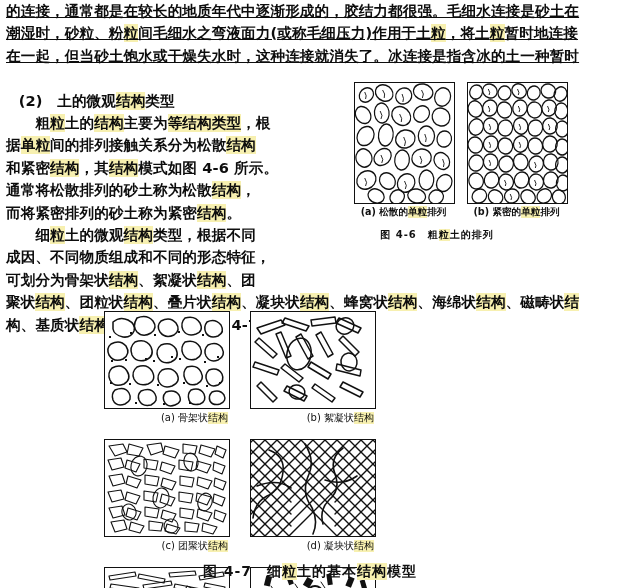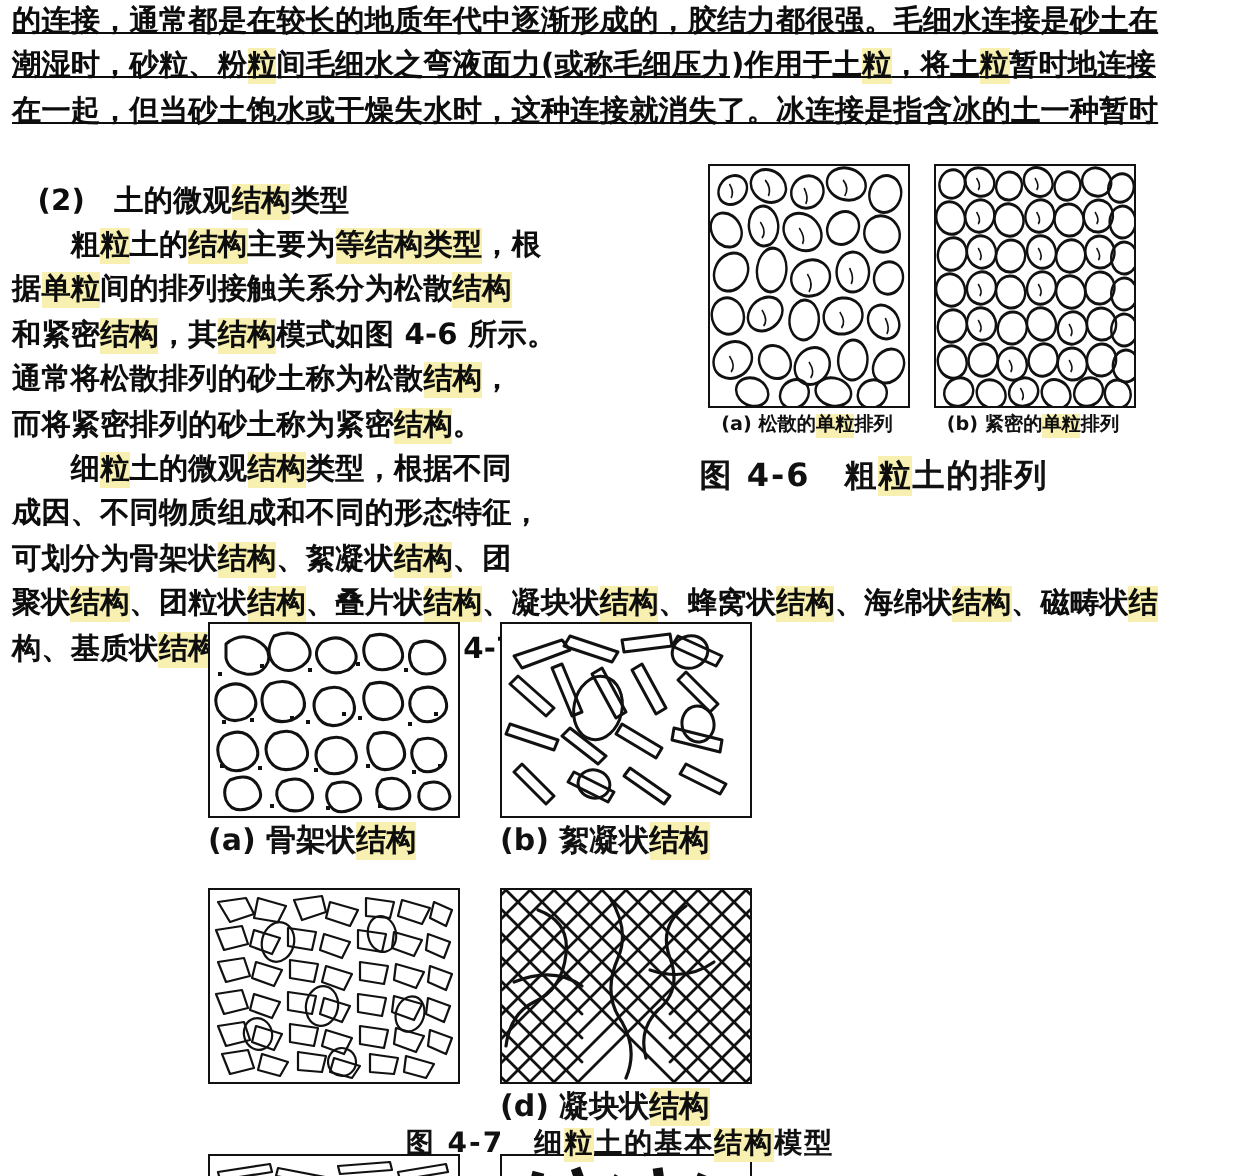--- a/index.html
+++ b/index.html
@@ -56,35 +56,35 @@
   .f46-cap{
     text-align:center;
     font-size:9.6px;
     font-weight:700;
     margin-top:2px;
     white-space:nowrap;
     color:#111;
   }
   #fig46-title{
     position:absolute; left:308px; top:228px; width:258px;
-    text-align:center; font-size:16px; font-weight:700; letter-spacing:1px;
+    text-align:center; font-size:10px; font-weight:700; letter-spacing:1px;
   }
 
   
   #fig47{ position:absolute; left:104px; top:311px; width:412px; }
   .f47-grid{ display:flex; flex-wrap:wrap; gap:14px 22px; }
   .f47-panel{ width:124px; }
   .f47-box{
     width:100%; height:96px;
     border:1.5px solid #111;
     background:#fff;
     overflow:hidden; position:relative;
   }
   .f47-cap{
-    text-align:left; font-size:15px; font-weight:700;
+    text-align:right; font-size:10px; font-weight:400;
     margin-top:2px; white-space:nowrap; color:#111;
   }
   #fig47-title{
     position:absolute; left:104px; top:563px; width:412px;
     text-align:center; font-size:14px; font-weight:700; letter-spacing:1px;
   }
 
   svg{display:block;width:100%;height:100%;}
   .ink{fill:none;stroke:#111;stroke-width:1.5;stroke-linecap:round;stroke-linejoin:round;}
   .inkf{fill:#111;stroke:none;}
@@ -389,20 +389,21 @@
                 <path d="M98 83 L112 87 L108 94 L97 91 Z"></path>
               <ellipse cx="34" cy="26" rx="8" ry="10" transform="rotate(14 34 26)"></ellipse>
               <ellipse cx="86" cy="22" rx="7" ry="9" transform="rotate(-12 86 22)"></ellipse>
               <ellipse cx="56" cy="58" rx="8" ry="10" transform="rotate(10 56 58)"></ellipse>
               <ellipse cx="24" cy="72" rx="7" ry="8" transform="rotate(-16 24 72)"></ellipse>
               <ellipse cx="100" cy="62" rx="7" ry="9" transform="rotate(18 100 62)"></ellipse>
               <ellipse cx="66" cy="86" rx="7" ry="7" transform="rotate(-8 66 86)"></ellipse>
             </g>
           </svg>
         </div>
+        <div class="f47-cap">(c) 团聚状<mark class="hl">结构</mark></div>
       </div>
 
       <div class="f47-panel">
         <div class="f47-box">
           <svg viewBox="0 0 124 96" preserveAspectRatio="none">
             <g class="ink" style="stroke-width:1.4">
               <path d="M-10 0 L40 50 M-10 12 L40 62 M-10 24 L40 74 M-10 36 L40 86 M-10 48 L38 96 M-10 60 L26 96 M-10 72 L14 96 M-10 84 L2 96
                        M2 0 L52 50 M14 0 L64 50 M26 0 L76 50 M38 0 L88 50 M50 0 L100 50 M62 0 L112 50 M74 0 L124 50 M86 0 L134 48
                        M98 0 L134 36 M110 0 L134 24 M122 0 L134 12
                        M52 50 L98 96 M64 50 L110 96 M76 50 L122 96 M88 50 L134 96 M40 50 L86 96 M100 50 L134 84 M112 50 L134 72"></path>

